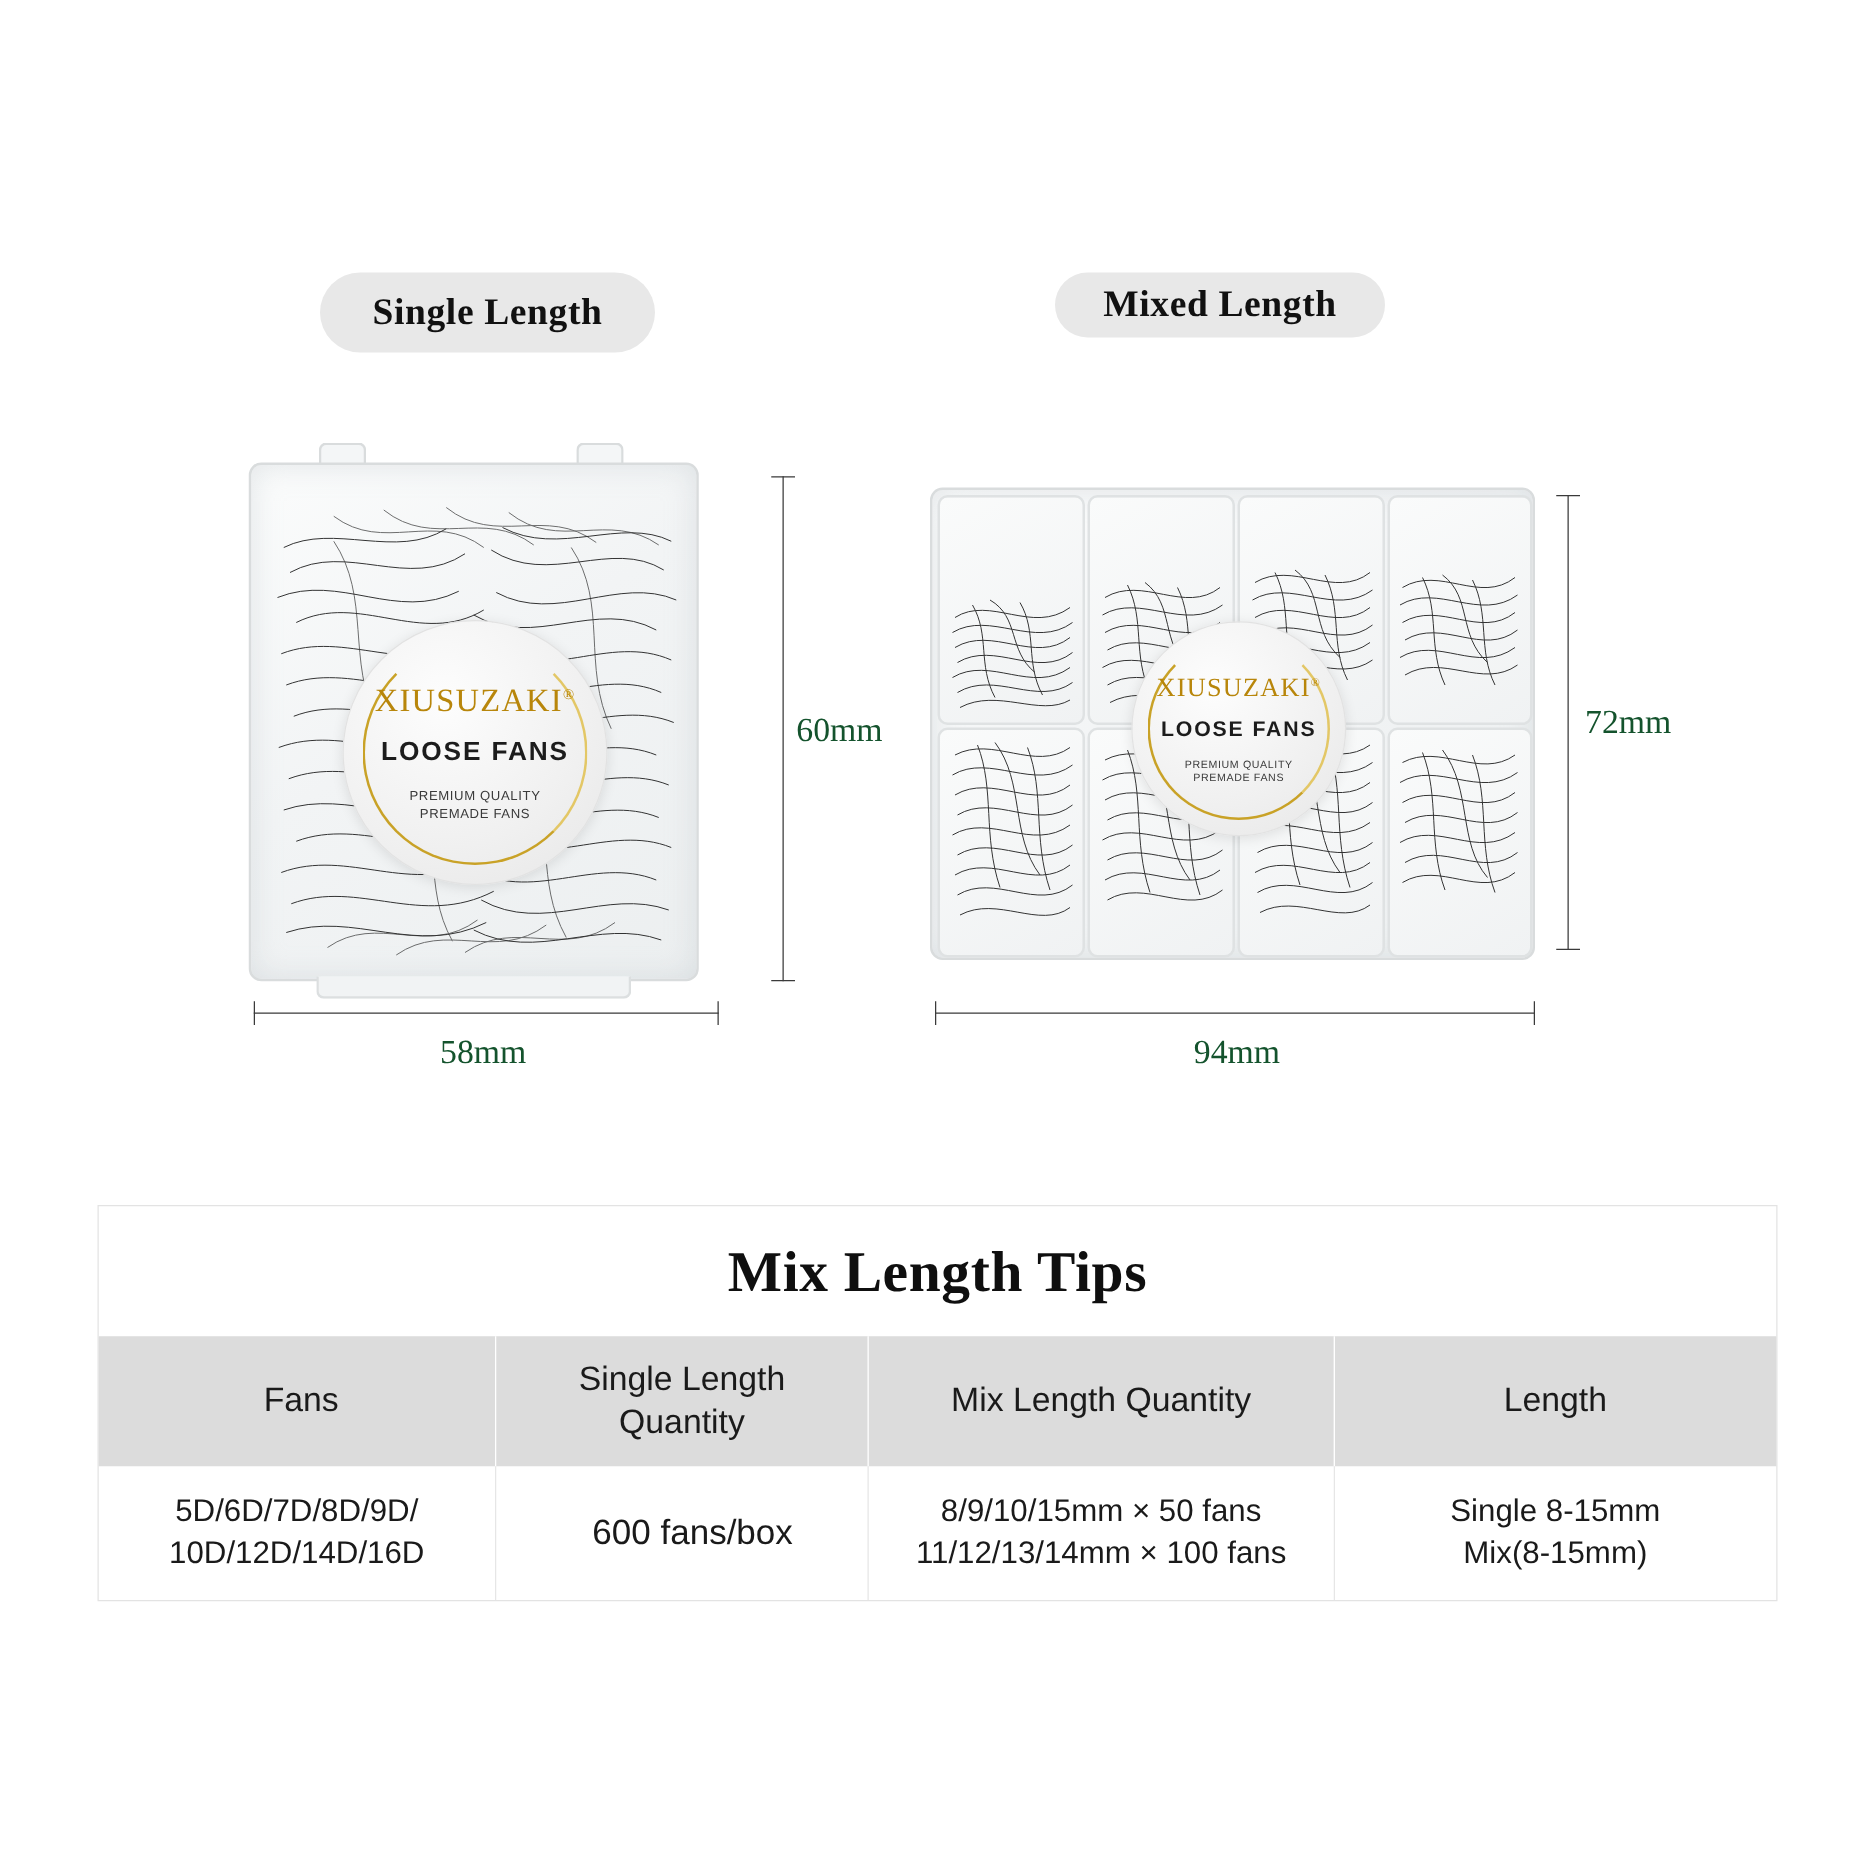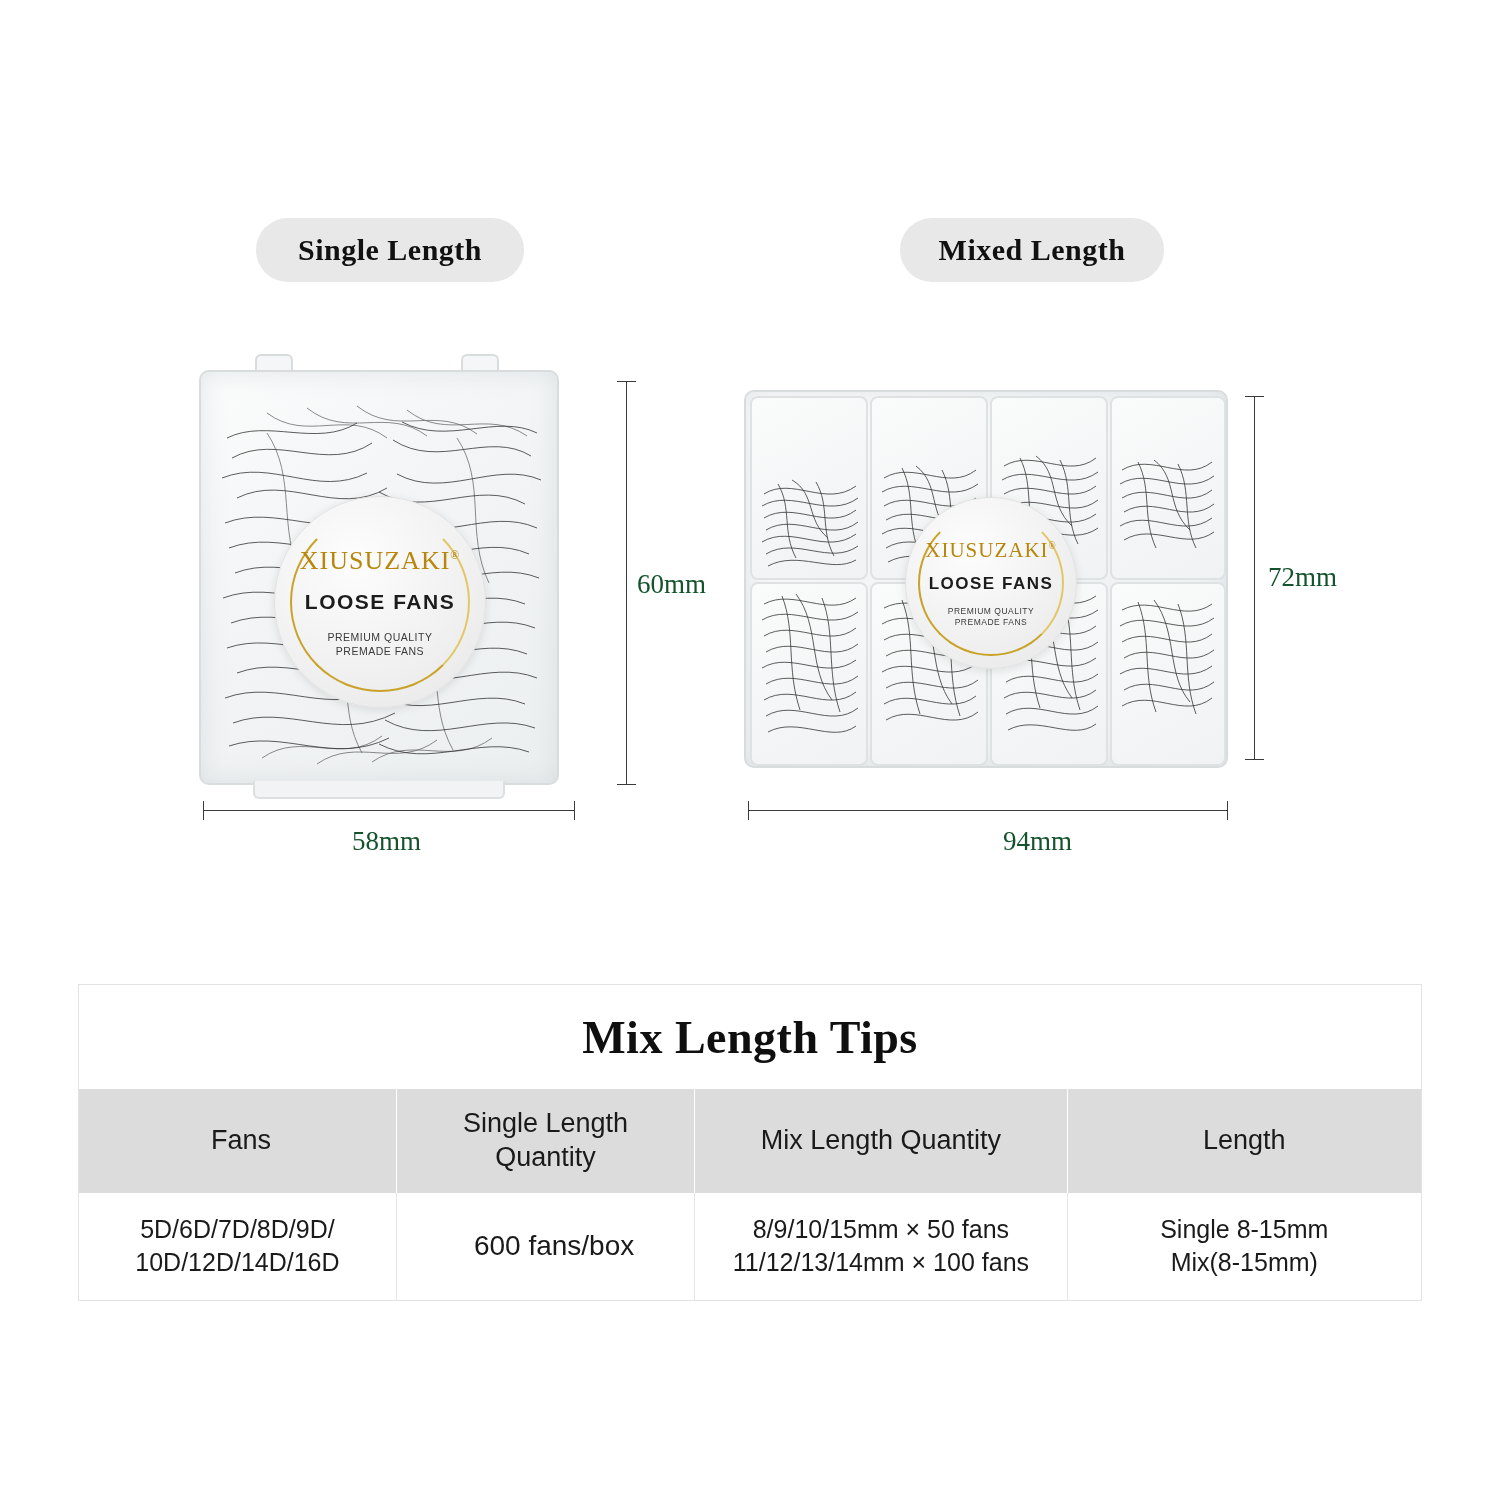--- a/index.html
+++ b/index.html
@@ -24,21 +24,21 @@
     display: flex;
     align-items: center;
     justify-content: center;
     font-family: "Liberation Serif", serif;
     font-weight: bold;
     font-size: 30px;
     letter-spacing: 0.5px;
     color: #111;
   }
   #badge-single { left: 256px; top: 218px; width: 268px; height: 64px; }
-  #badge-mixed  { left: 900px; top: 218px; width: 264px; height: 64px; }
+  #badge-mixed  { left: 844px; top: 218px; width: 264px; height: 52px; }
 
   
   .panel { position: absolute; }
 
   
   #single-box {
     left: 199px; top: 370px; width: 360px; height: 415px;
   }
   #mixed-box {
     left: 744px; top: 390px; width: 484px; height: 378px;
@@ -190,32 +190,31 @@
   }
 
   #dim-single-v { left: 626px; top: 381px; height: 404px; }
   #dim-single-v-label { left: 637px; top: 569px; }
   #dim-single-h { left: 203px; top: 810px; width: 372px; }
   #dim-single-h-label { left: 352px; top: 826px; }
 
   #dim-mixed-v { left: 1254px; top: 396px; height: 364px; }
   #dim-mixed-v-label { left: 1268px; top: 562px; }
   #dim-mixed-h { left: 748px; top: 810px; width: 480px; }
-  #dim-mixed-h-label { left: 955px; top: 826px; margin-left: 48px; }
+  #dim-mixed-h-label { left: 955px; top: 826px; }
 
   
   #tips-table {
     position: absolute;
     left: 78px;
     top: 964px;
     width: 1344px;
     border: 1px solid #e3e3e3;
     background: #fff;
     box-sizing: border-box;
-    margin-top: 20px;
   }
   .tips-title {
     height: 104px;
     display: flex;
     align-items: center;
     justify-content: center;
     font-family: "Liberation Serif", serif;
     font-weight: bold;
     font-size: 46px;
     letter-spacing: 0.5px;

